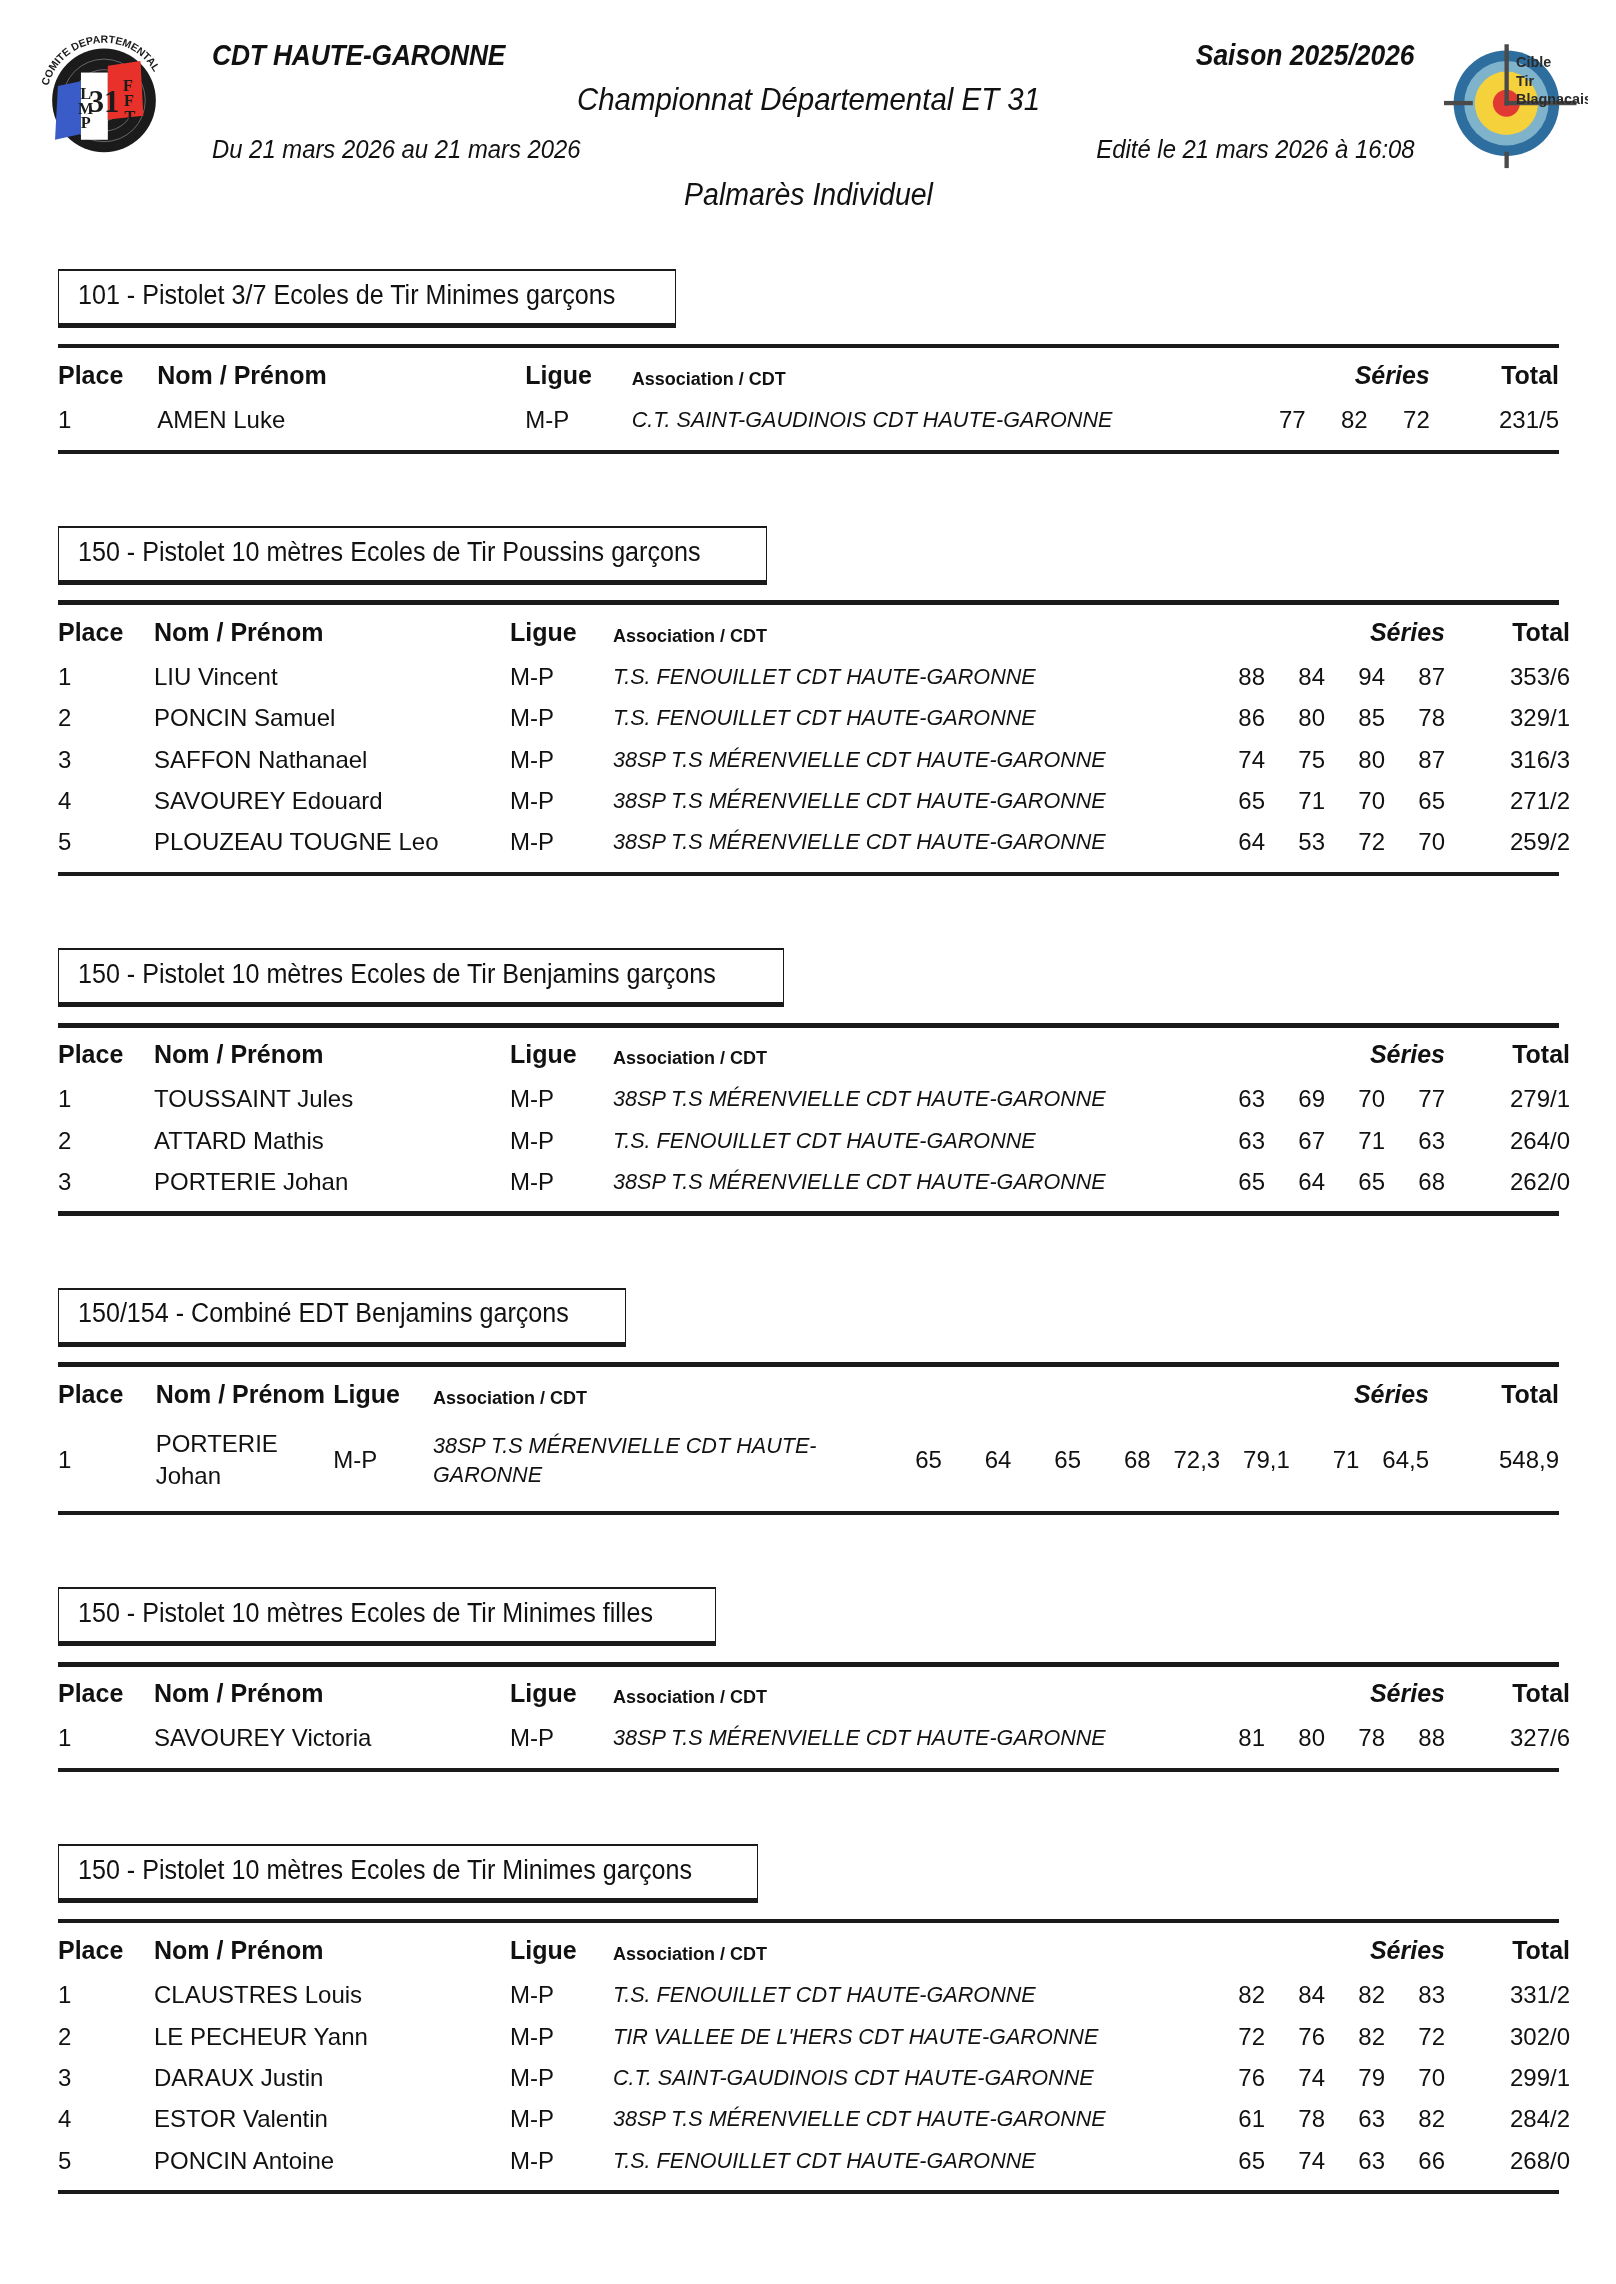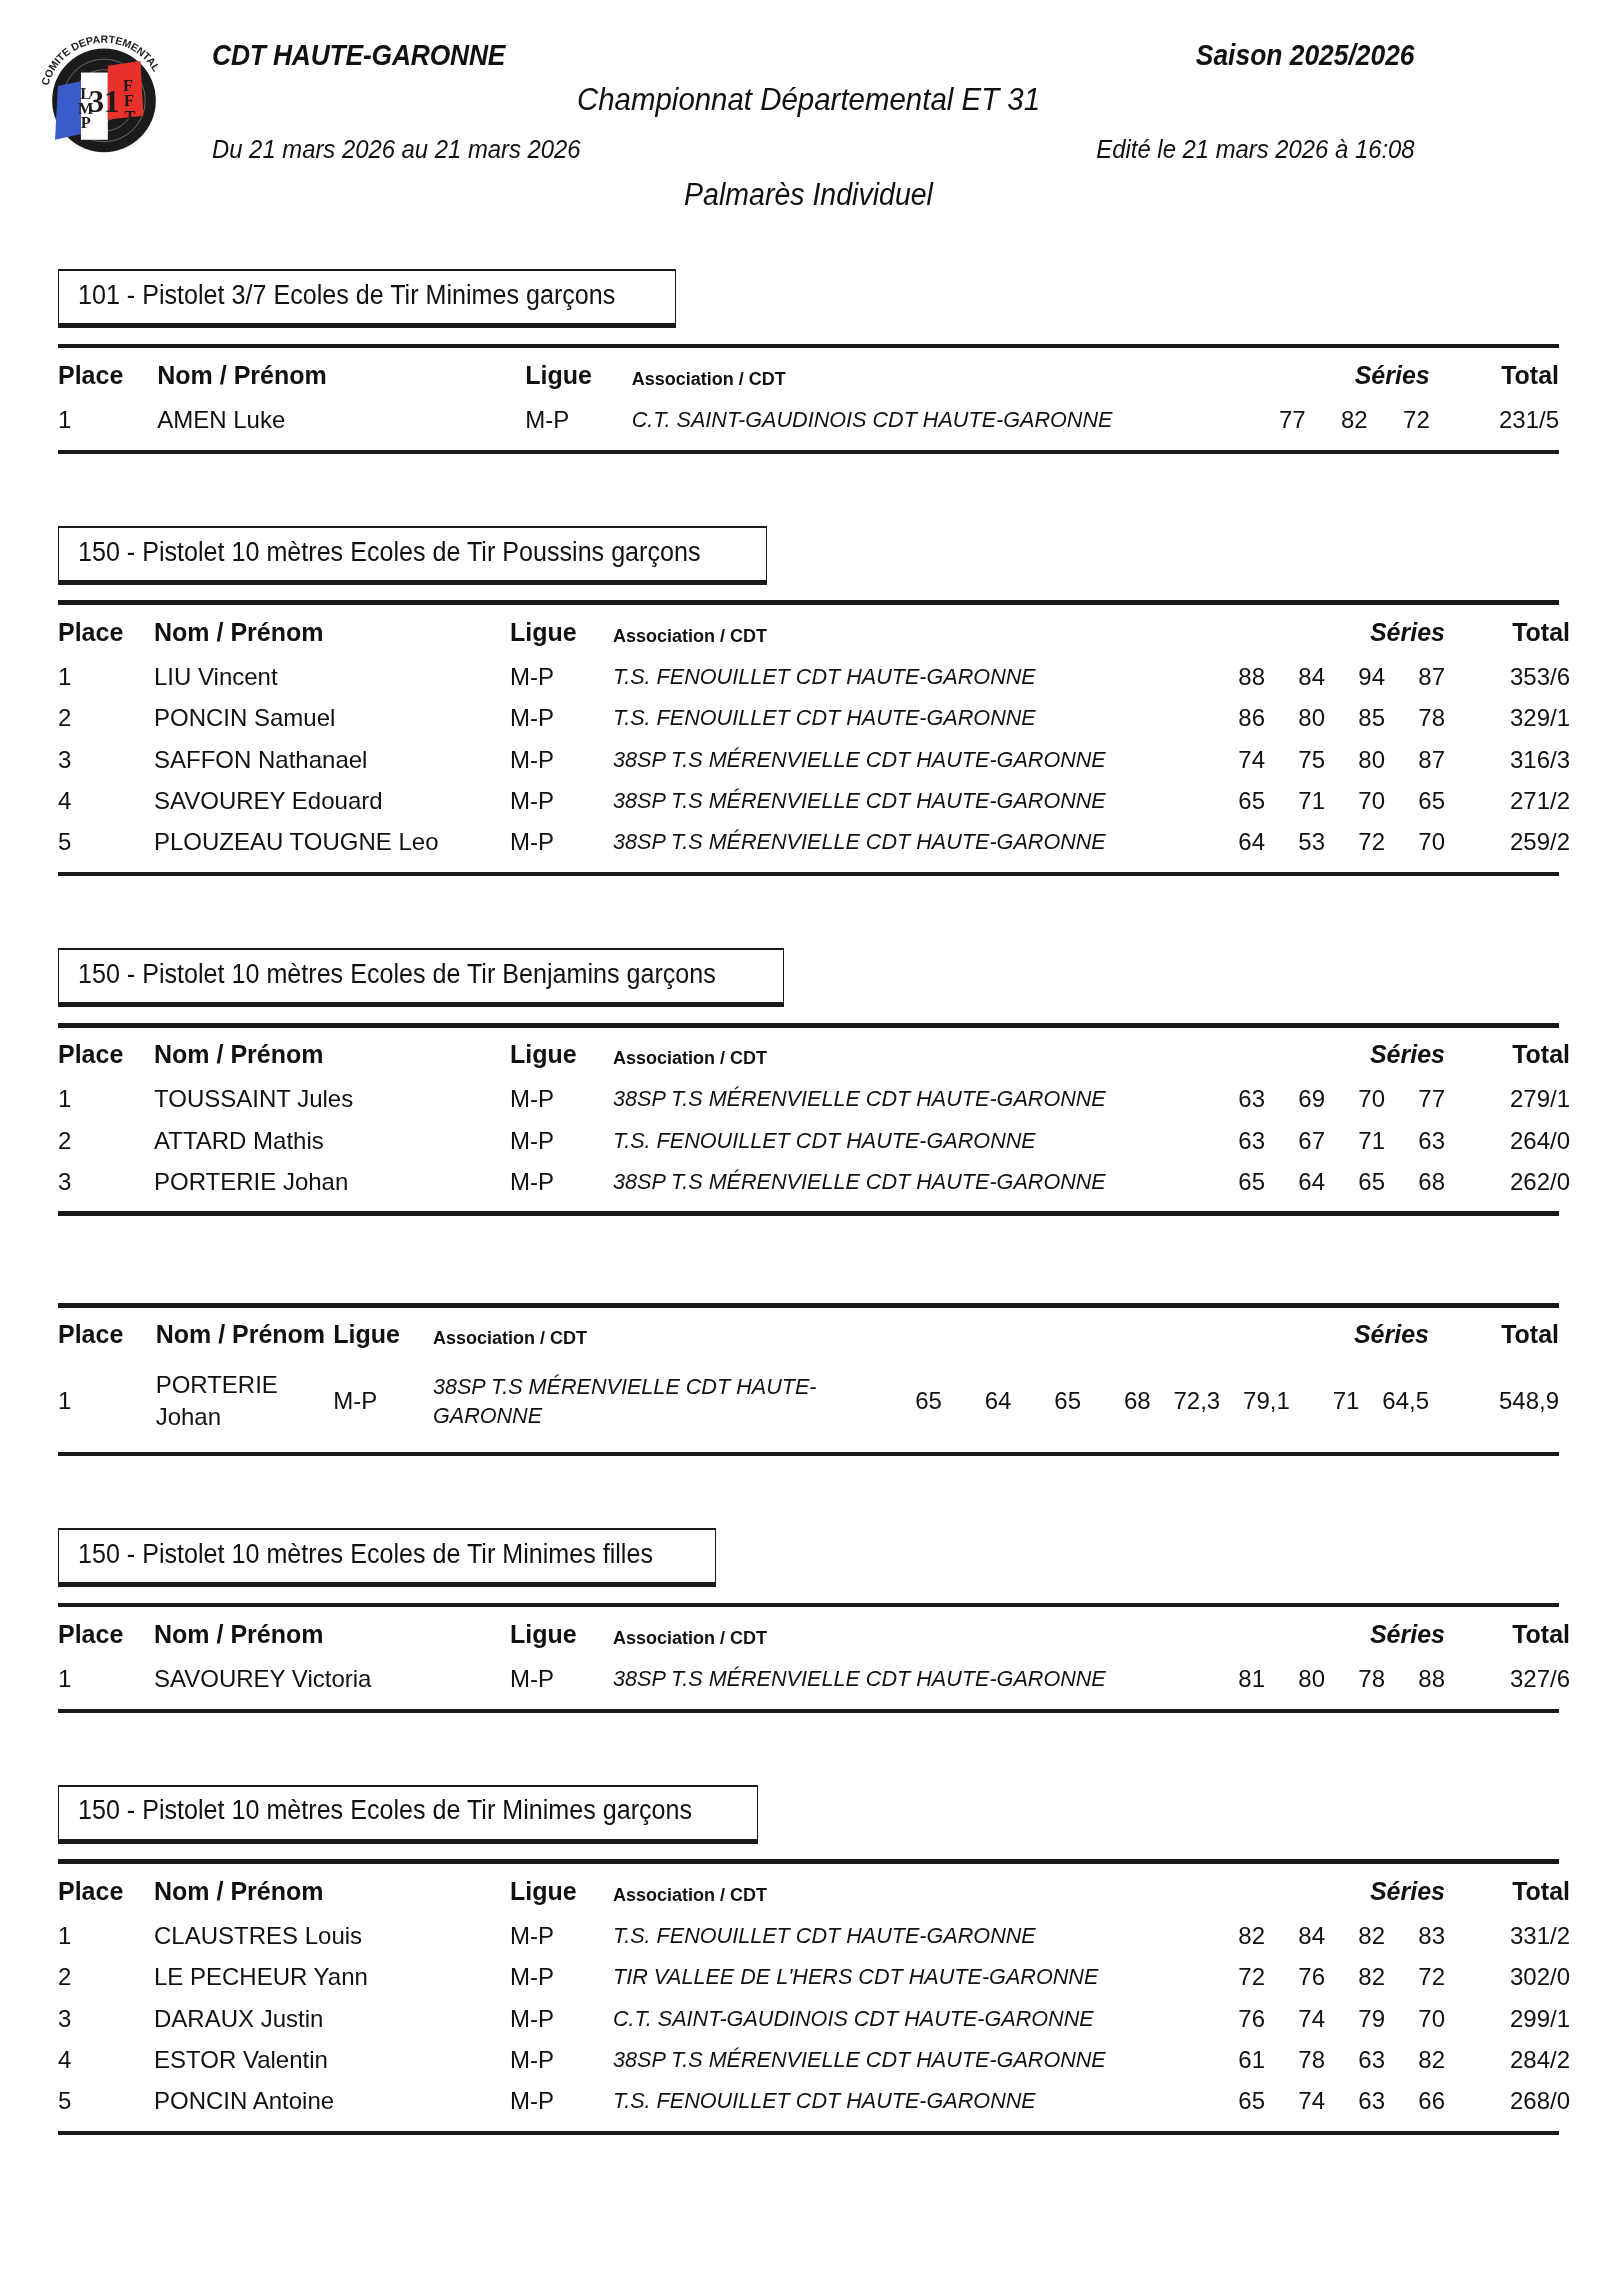--- a/index.html
+++ b/index.html
@@ -244,20 +244,38 @@
       </svg>
     </div>
 
     <div class="hdr-org">CDT HAUTE-GARONNE</div>
     <div class="hdr-season">Saison 2025/2026</div>
     <div class="hdr-title">Championnat Départemental ET 31</div>
     <div class="hdr-period">Du 21 mars 2026 au 21 mars 2026</div>
     <div class="hdr-edited">Edité le 21 mars 2026 à 16:08</div>
     <div class="hdr-subtitle">Palmarès Individuel</div>
 
+    <div class="logo-right">
+      <svg viewBox="0 0 300 330" width="144" height="159" aria-hidden="true">
+        <circle cx="130" cy="175" r="110" fill="#2d6e9e"></circle>
+        <circle cx="130" cy="175" r="88" fill="#7fb3cc"></circle>
+        <circle cx="130" cy="175" r="66" fill="#f5d13c"></circle>
+        <circle cx="130" cy="175" r="40" fill="#f5d13c"></circle>
+        <circle cx="130" cy="175" r="28" fill="#e03a32"></circle>
+
+        <path d="M 130,175 L 130,60 L 215,60 L 215,175 Z" fill="#ffffff" opacity="0"></path>
+        <rect x="126" y="52" width="9" height="128" fill="#4a4a4a"></rect>
+        <rect x="126" y="170" width="150" height="9" fill="#4a4a4a"></rect>
+        <rect x="0" y="170" width="60" height="9" fill="#4a4a4a"></rect>
+        <rect x="126" y="276" width="9" height="34" fill="#4a4a4a"></rect>
+        <text x="150" y="100" font-family="Liberation Sans, sans-serif" font-size="30" font-weight="bold" fill="#2b2b2b">Cible</text>
+        <text x="150" y="138" font-family="Liberation Sans, sans-serif" font-size="30" font-weight="bold" fill="#2b2b2b">Tir</text>
+        <text x="150" y="176" font-family="Liberation Sans, sans-serif" font-size="30" font-weight="bold" fill="#2b2b2b">Blagnacais</text>
+      </svg>
+    </div>
   </div>
 
   <div id="sections-root">
       <div class="section">
         <div class="gap-sm"></div>
         <div><div class="section-title-box"><span class="section-title-text">101 - Pistolet 3/7 Ecoles de Tir Minimes garçons</span></div></div>
         <div class="rule"></div>
         <table class="tbl">
           <colgroup>
             <col class="c-place">
@@ -439,20 +457,21 @@
               <td class="c-ser">65</td>
               <td class="c-ser">68</td>
               <td class="c-total">262/0</td>
             </tr>
           </tbody>
         </table>
         <div class="bottom-rule"></div>
       </div>
       <div class="section">
         <div class="gap-lg"></div>
+        <div><div class="section-title-box"><span class="section-title-text">150/154 - Combiné EDT Benjamins garçons</span></div></div>
         <div class="rule"></div>
         <table class="tbl combined">
           <colgroup>
             <col class="c-place">
             <col class="c-nom">
             <col class="c-ligue">
             <col class="c-assoc">
             <col class="c-ser">
             <col class="c-ser">
             <col class="c-ser">

